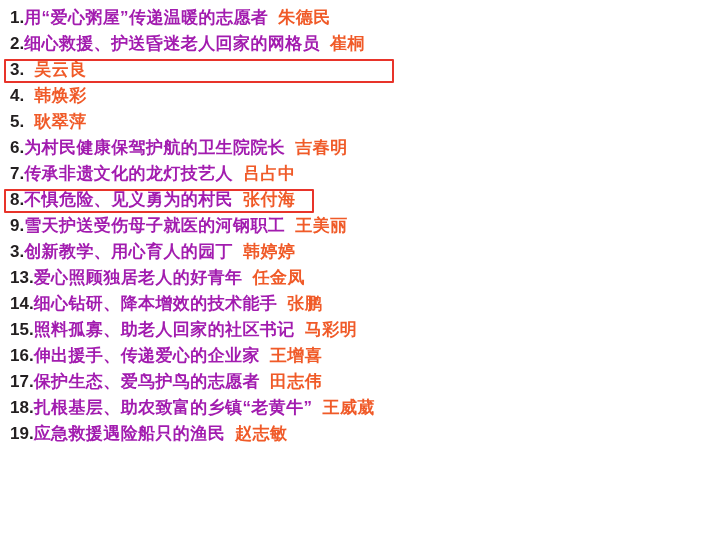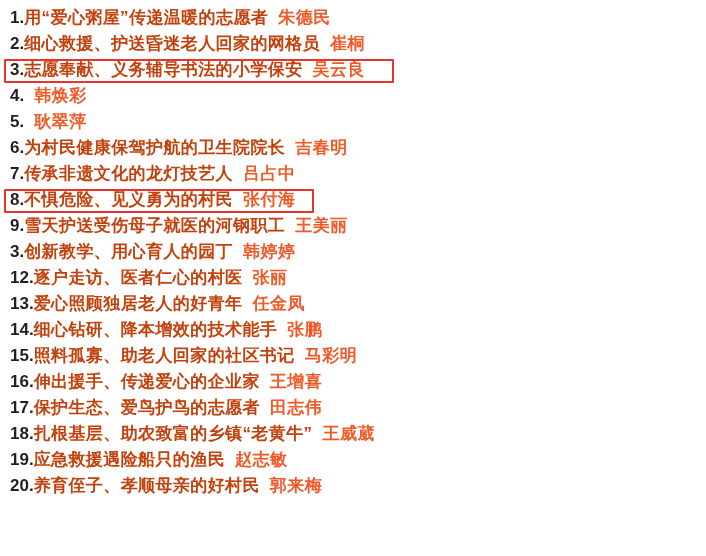--- a/index.html
+++ b/index.html
@@ -26,21 +26,21 @@
     box-sizing: border-box;
     white-space: nowrap;
   }
   .num {
     color: #231f20;
     font-size: 17px;
     font-weight: bold;
     letter-spacing: 0px;
   }
   .desc {
-    color: #c2410c;
+    color: #a21caf;
     font-size: 17px;
     font-weight: bold;
     letter-spacing: 0.4px;
   }
   .name {
     color: #f05a28;
     font-size: 17px;
     font-weight: bold;
     margin-left: 10px;
     letter-spacing: 0.5px;
@@ -68,21 +68,20 @@
       <span class="desc">用“爱心粥屋”传递温暖的志愿者</span>
       <span class="name">朱德民</span>
     </div>
     <div class="row">
       <span class="num">2.</span>
       <span class="desc">细心救援、护送昏迷老人回家的网格员</span>
       <span class="name">崔桐</span>
     </div>
     <div class="row highlight" data-width="w1">
       <span class="num">3.</span>
-      <span class="desc">志愿奉献、义务辅导书法的小学保安</span>
       <span class="name">吴云良</span>
     </div>
     <div class="row">
       <span class="num">4.</span>
       <span class="name">韩焕彩</span>
     </div>
     <div class="row">
       <span class="num">5.</span>
       <span class="name">耿翠萍</span>
     </div>
@@ -105,25 +104,20 @@
       <span class="num">9.</span>
       <span class="desc">雪天护送受伤母子就医的河钢职工</span>
       <span class="name">王美丽</span>
     </div>
     <div class="row">
       <span class="num">3.</span>
       <span class="desc">创新教学、用心育人的园丁</span>
       <span class="name">韩婷婷</span>
     </div>
     <div class="row">
-      <span class="num">12.</span>
-      <span class="desc">逐户走访、医者仁心的村医</span>
-      <span class="name">张丽</span>
-    </div>
-    <div class="row">
       <span class="num">13.</span>
       <span class="desc">爱心照顾独居老人的好青年</span>
       <span class="name">任金凤</span>
     </div>
     <div class="row">
       <span class="num">14.</span>
       <span class="desc">细心钻研、降本增效的技术能手</span>
       <span class="name">张鹏</span>
     </div>
     <div class="row">
@@ -144,18 +138,13 @@
     <div class="row">
       <span class="num">18.</span>
       <span class="desc">扎根基层、助农致富的乡镇“老黄牛”</span>
       <span class="name">王威葳</span>
     </div>
     <div class="row">
       <span class="num">19.</span>
       <span class="desc">应急救援遇险船只的渔民</span>
       <span class="name">赵志敏</span>
     </div>
-    <div class="row">
-      <span class="num">20.</span>
-      <span class="desc">养育侄子、孝顺母亲的好村民</span>
-      <span class="name">郭来梅</span>
-    </div>
   </div>
 
 </body></html>

